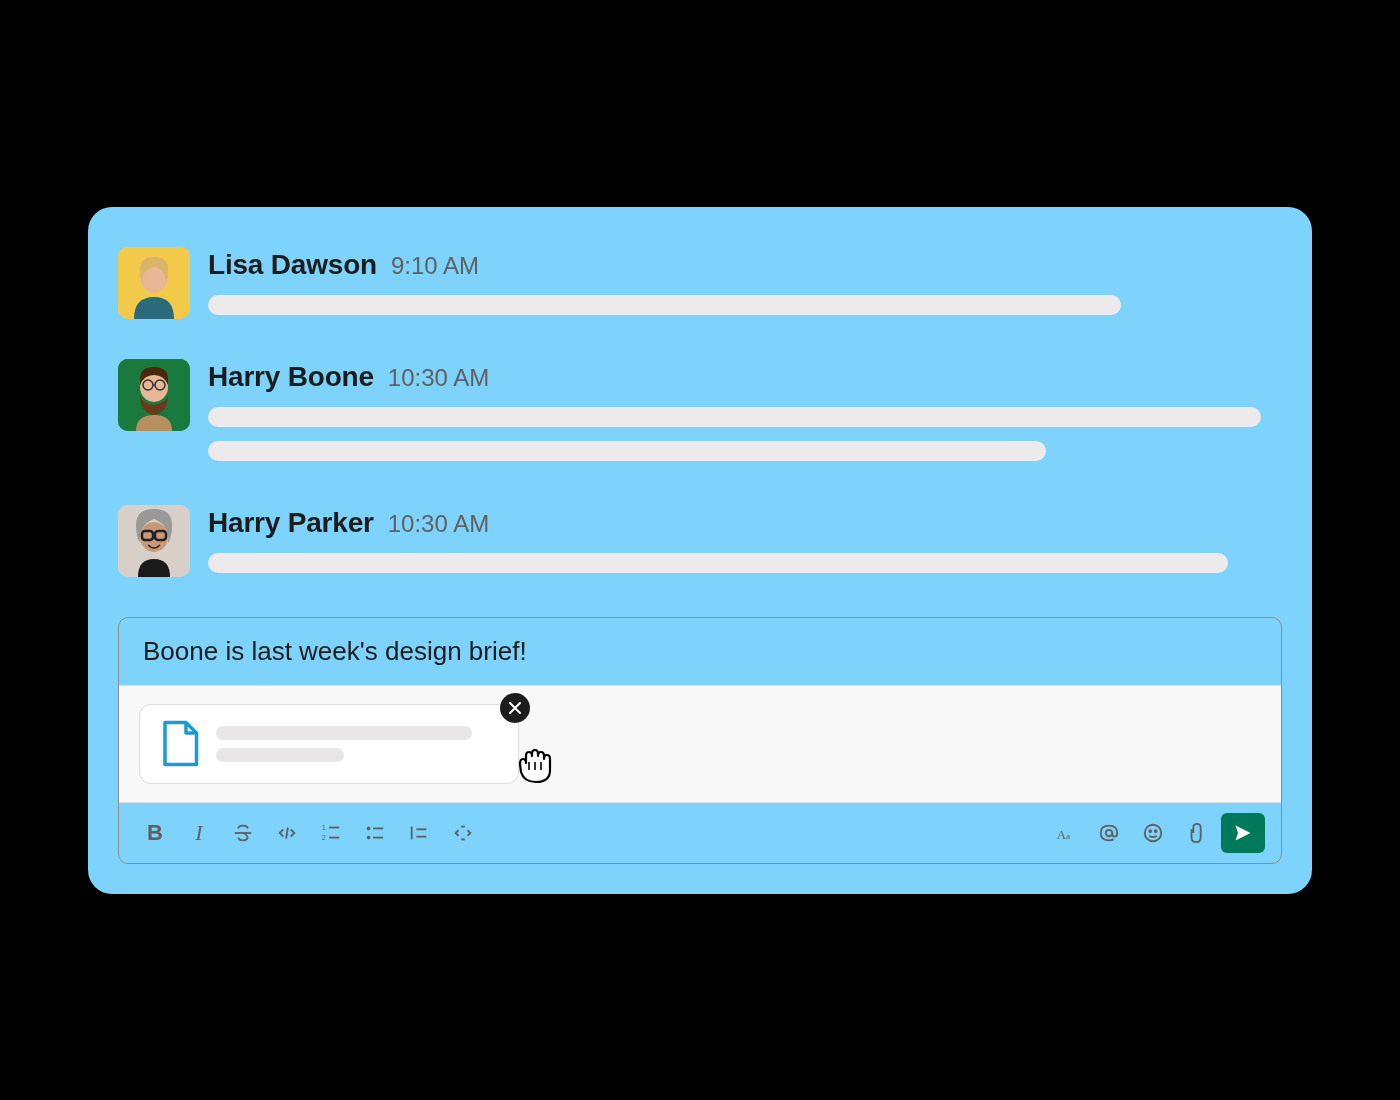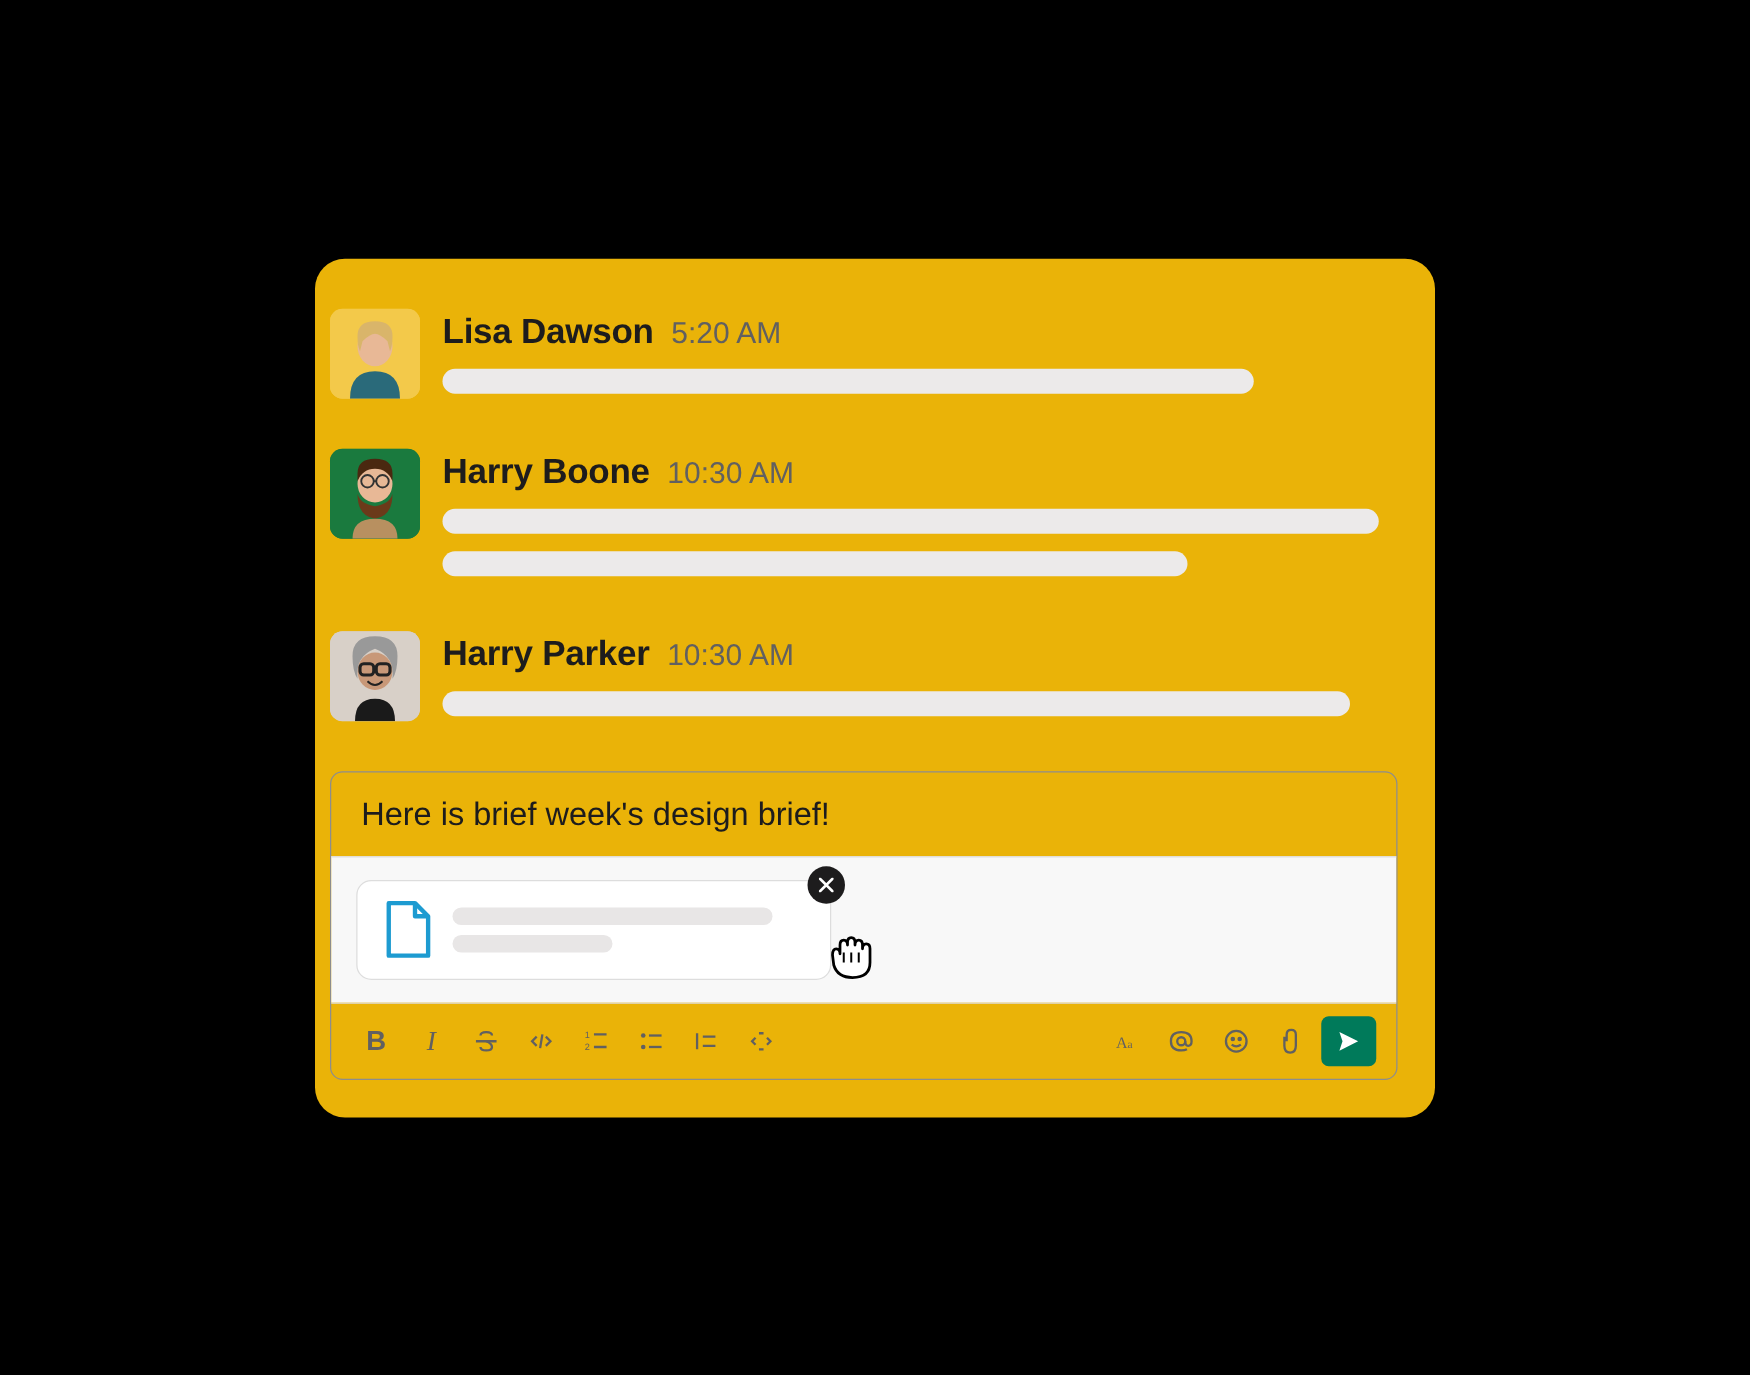--- a/index.html
+++ b/index.html
@@ -6,24 +6,24 @@
   body {
     width: 1400px;
     height: 1100px;
     background: #000;
     font-family: -apple-system, BlinkMacSystemFont, "Segoe UI", Helvetica, Arial, sans-serif;
     display: flex;
     align-items: center;
     justify-content: center;
   }
   .window {
-    width: 896px;
-    background: #eab308;
+    width: 1224px;
+    background: #7dd3fc;
     border-radius: 24px;
-    padding: 40px 30px 30px 12px;
+    padding: 40px 30px 30px 30px;
     box-shadow: 0 0 80px 40px rgba(0,0,0,0.6);
   }
   .message {
     display: flex;
     gap: 18px;
     margin-bottom: 30px;
   }
   .avatar {
     width: 72px;
     height: 72px;
@@ -153,21 +153,21 @@
       <svg viewBox="0 0 72 72">
           <rect width="72" height="72" fill="#f3c94a"></rect>
           <ellipse cx="36" cy="30" rx="14" ry="16" fill="#e8b896"></ellipse>
           <path d="M16 72 Q16 50 36 50 Q56 50 56 72 Z" fill="#2a6a7a"></path>
           <path d="M22 22 Q22 10 36 10 Q50 10 50 22 Q50 30 48 34 L46 26 Q40 20 36 20 Q32 20 26 26 L24 34 Q22 30 22 22 Z" fill="#d9b56a"></path>
         </svg>
     </div>
     <div class="msg-body">
       <div class="msg-header">
         <span class="msg-name">Lisa Dawson</span>
-        <span class="msg-time">5:20 AM</span>
+        <span class="msg-time">9:10 AM</span>
       </div>
       <div class="placeholder-line pl-1"></div>
     </div>
   </div>
 
   <div class="message">
     <div class="avatar avatar-2">
       <svg viewBox="0 0 72 72">
           <rect width="72" height="72" fill="#1a7a3e"></rect>
           <ellipse cx="36" cy="28" rx="14" ry="15" fill="#e8b896"></ellipse>
@@ -205,21 +205,21 @@
     <div class="msg-body">
       <div class="msg-header">
         <span class="msg-name">Harry Parker</span>
         <span class="msg-time">10:30 AM</span>
       </div>
       <div class="placeholder-line pl-4"></div>
     </div>
   </div>
 
   <div class="composer">
-    <div class="composer-text">Here is brief week's design brief!</div>
+    <div class="composer-text">Boone is last week's design brief!</div>
 
     <div class="attachment-area">
       <div class="attachment-chip">
         <div class="file-icon">
           <svg viewBox="0 0 24 28" fill="none" stroke="currentColor" stroke-width="2" stroke-linejoin="round">
               <path d="M4 2 H16 L22 8 V26 H4 Z"></path>
               <path d="M16 2 V8 H22"></path>
             </svg>
         </div>
         <div class="chip-lines">

